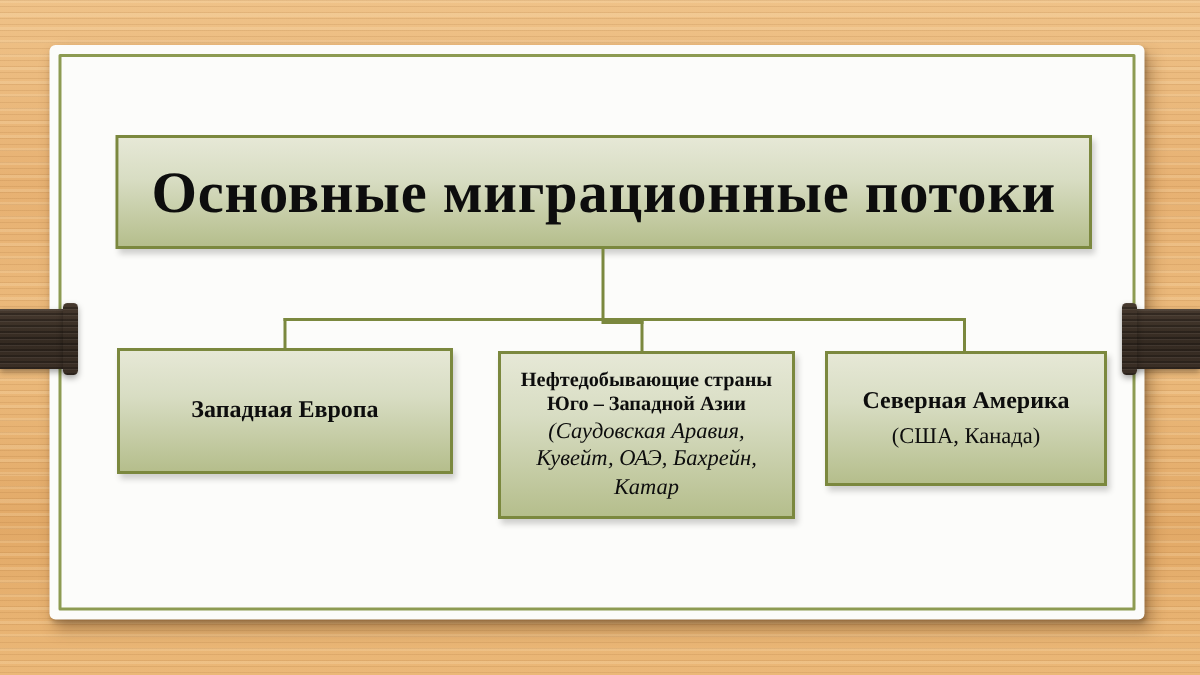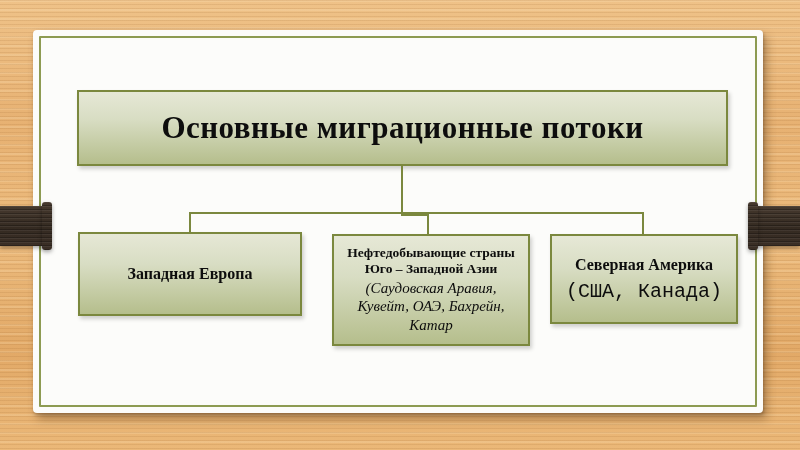--- a/index.html
+++ b/index.html
@@ -22,32 +22,32 @@
   }
   .gbox{
     position:absolute;box-sizing:border-box;
     background:linear-gradient(180deg,#e6e8d6 0%,#d8ddc3 38%,#b5be8c 100%);
     border:2px solid #7b883e;
     box-shadow:2px 3px 4px rgba(0,0,0,.18);
     display:flex;flex-direction:column;align-items:center;justify-content:center;
     text-align:center;color:#0d0d0d;
   }
   .title-box{left:44px;top:60px;width:651px;height:76px;}
-  .title-box .t{font-size:31px;font-weight:bold;letter-spacing:.5px;}
+  .title-box .t{font-size:39px;font-weight:bold;letter-spacing:.5px;}
   .conn{position:absolute;background:#7b883e;}
   .node-title{font-weight:bold;}
   .node-left{left:45px;top:202px;width:224px;height:84px;gap:7px;}
   .node-left .node-title{font-size:16px;}
   .node-left .node-body{font-size:14px;line-height:1.3;padding:0 6px;}
   .node-mid{left:299px;top:204px;width:198px;height:112px;gap:1px;align-items:flex-end;}
   .node-mid .node-title{font-size:13.5px;line-height:1.2;padding:0 4px;}
   .node-mid .node-body{font-size:15px;line-height:1.25;padding:0 8px;font-style:italic;}
   .node-right{left:517px;top:204px;width:188px;height:90px;gap:6px;}
   .node-right .node-title{font-size:16px;text-align:center;}
-  .node-right .node-body{font-size:20px;font-family:Liberation Mono, monospace;}
+  .node-right .node-body{font-size:15px;}
   .clamp{
     position:absolute;z-index:5;
     background:
       repeating-linear-gradient(180deg, rgba(255,255,255,.06) 0 1px, rgba(0,0,0,0) 1px 3px, rgba(0,0,0,.25) 3px 4px),
       linear-gradient(180deg,#46392e 0%,#342a21 55%,#3b2f26 100%);
     box-shadow:0 2px 4px rgba(0,0,0,.35);
   }
   .clamp-bar-left{left:0;top:206px;width:46px;height:40px;}
   .clamp-flange-left{left:42px;top:202px;width:10px;height:48px;border-radius:3px;}
   .clamp-bar-right{left:754px;top:206px;width:46px;height:40px;}

